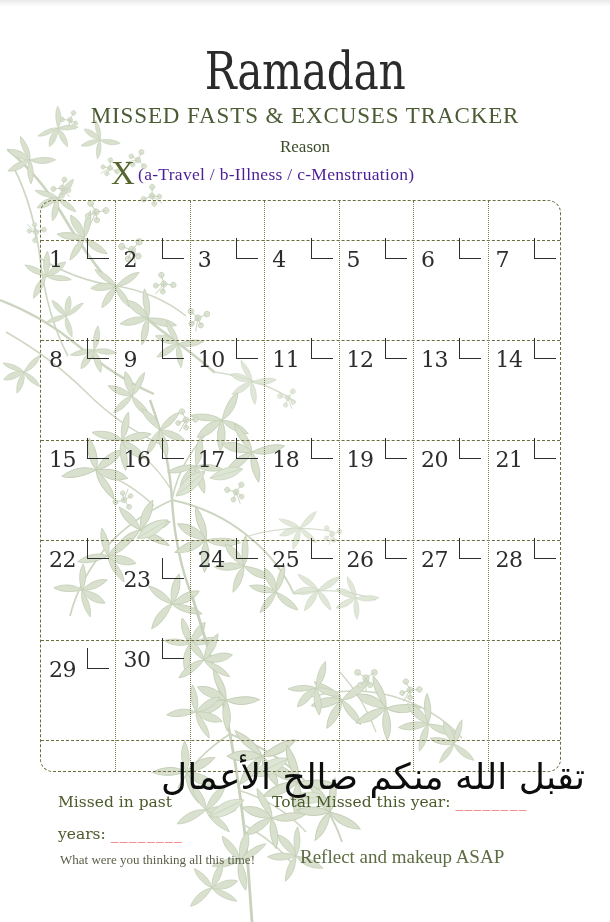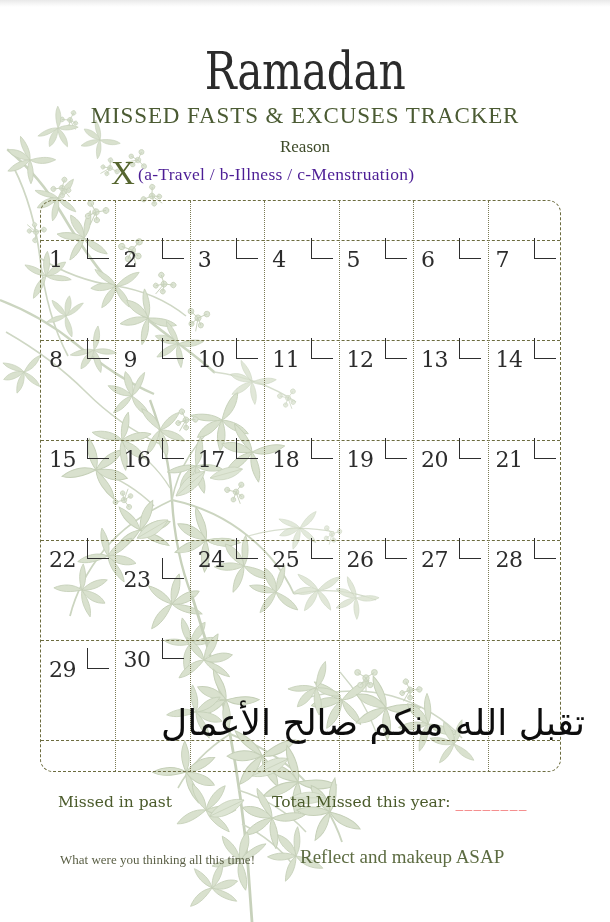--- a/index.html
+++ b/index.html
@@ -153,25 +153,25 @@
     width: 22px;
     height: 21px;
     border-left: 1.9px solid #2e2e2e;
     border-bottom: 1.9px solid #2e2e2e;
   }
 
   
   .calligraphy {
     position: absolute;
     left: 152px;
-    top: 472px;
+    top: 500px;
     width: 360px;
     height: 98px;
     display: flex;
-    align-items: center;
+    align-items: flex-end;
     justify-content: center;
     z-index: 5;
   }
 
   .calligraphy-text {
     font-family: "DejaVu Sans", sans-serif;
     direction: rtl;
     font-size: 36px;
     line-height: 1.25;
     color: #0d0d0d;
@@ -512,20 +512,24 @@
     </div>
 
   <div class="calligraphy">
     <span class="calligraphy-text">تقبل الله منكم صالح الأعمال</span>
   </div>
 </div>
 
 <div class="footer">
   <div class="f-missed-past">
     <div>Missed in past</div>
+    <div>
+      <span>years:</span>
+      <span class="f-blank">________</span>
+    </div>
   </div>
 
   <div class="f-note">What were you thinking all this time!</div>
 
   <div class="f-total">
     <span>Total Missed this year:</span>
     <span class="f-blank">________</span>
   </div>
 
   <div class="f-reflect">Reflect and makeup ASAP</div>

